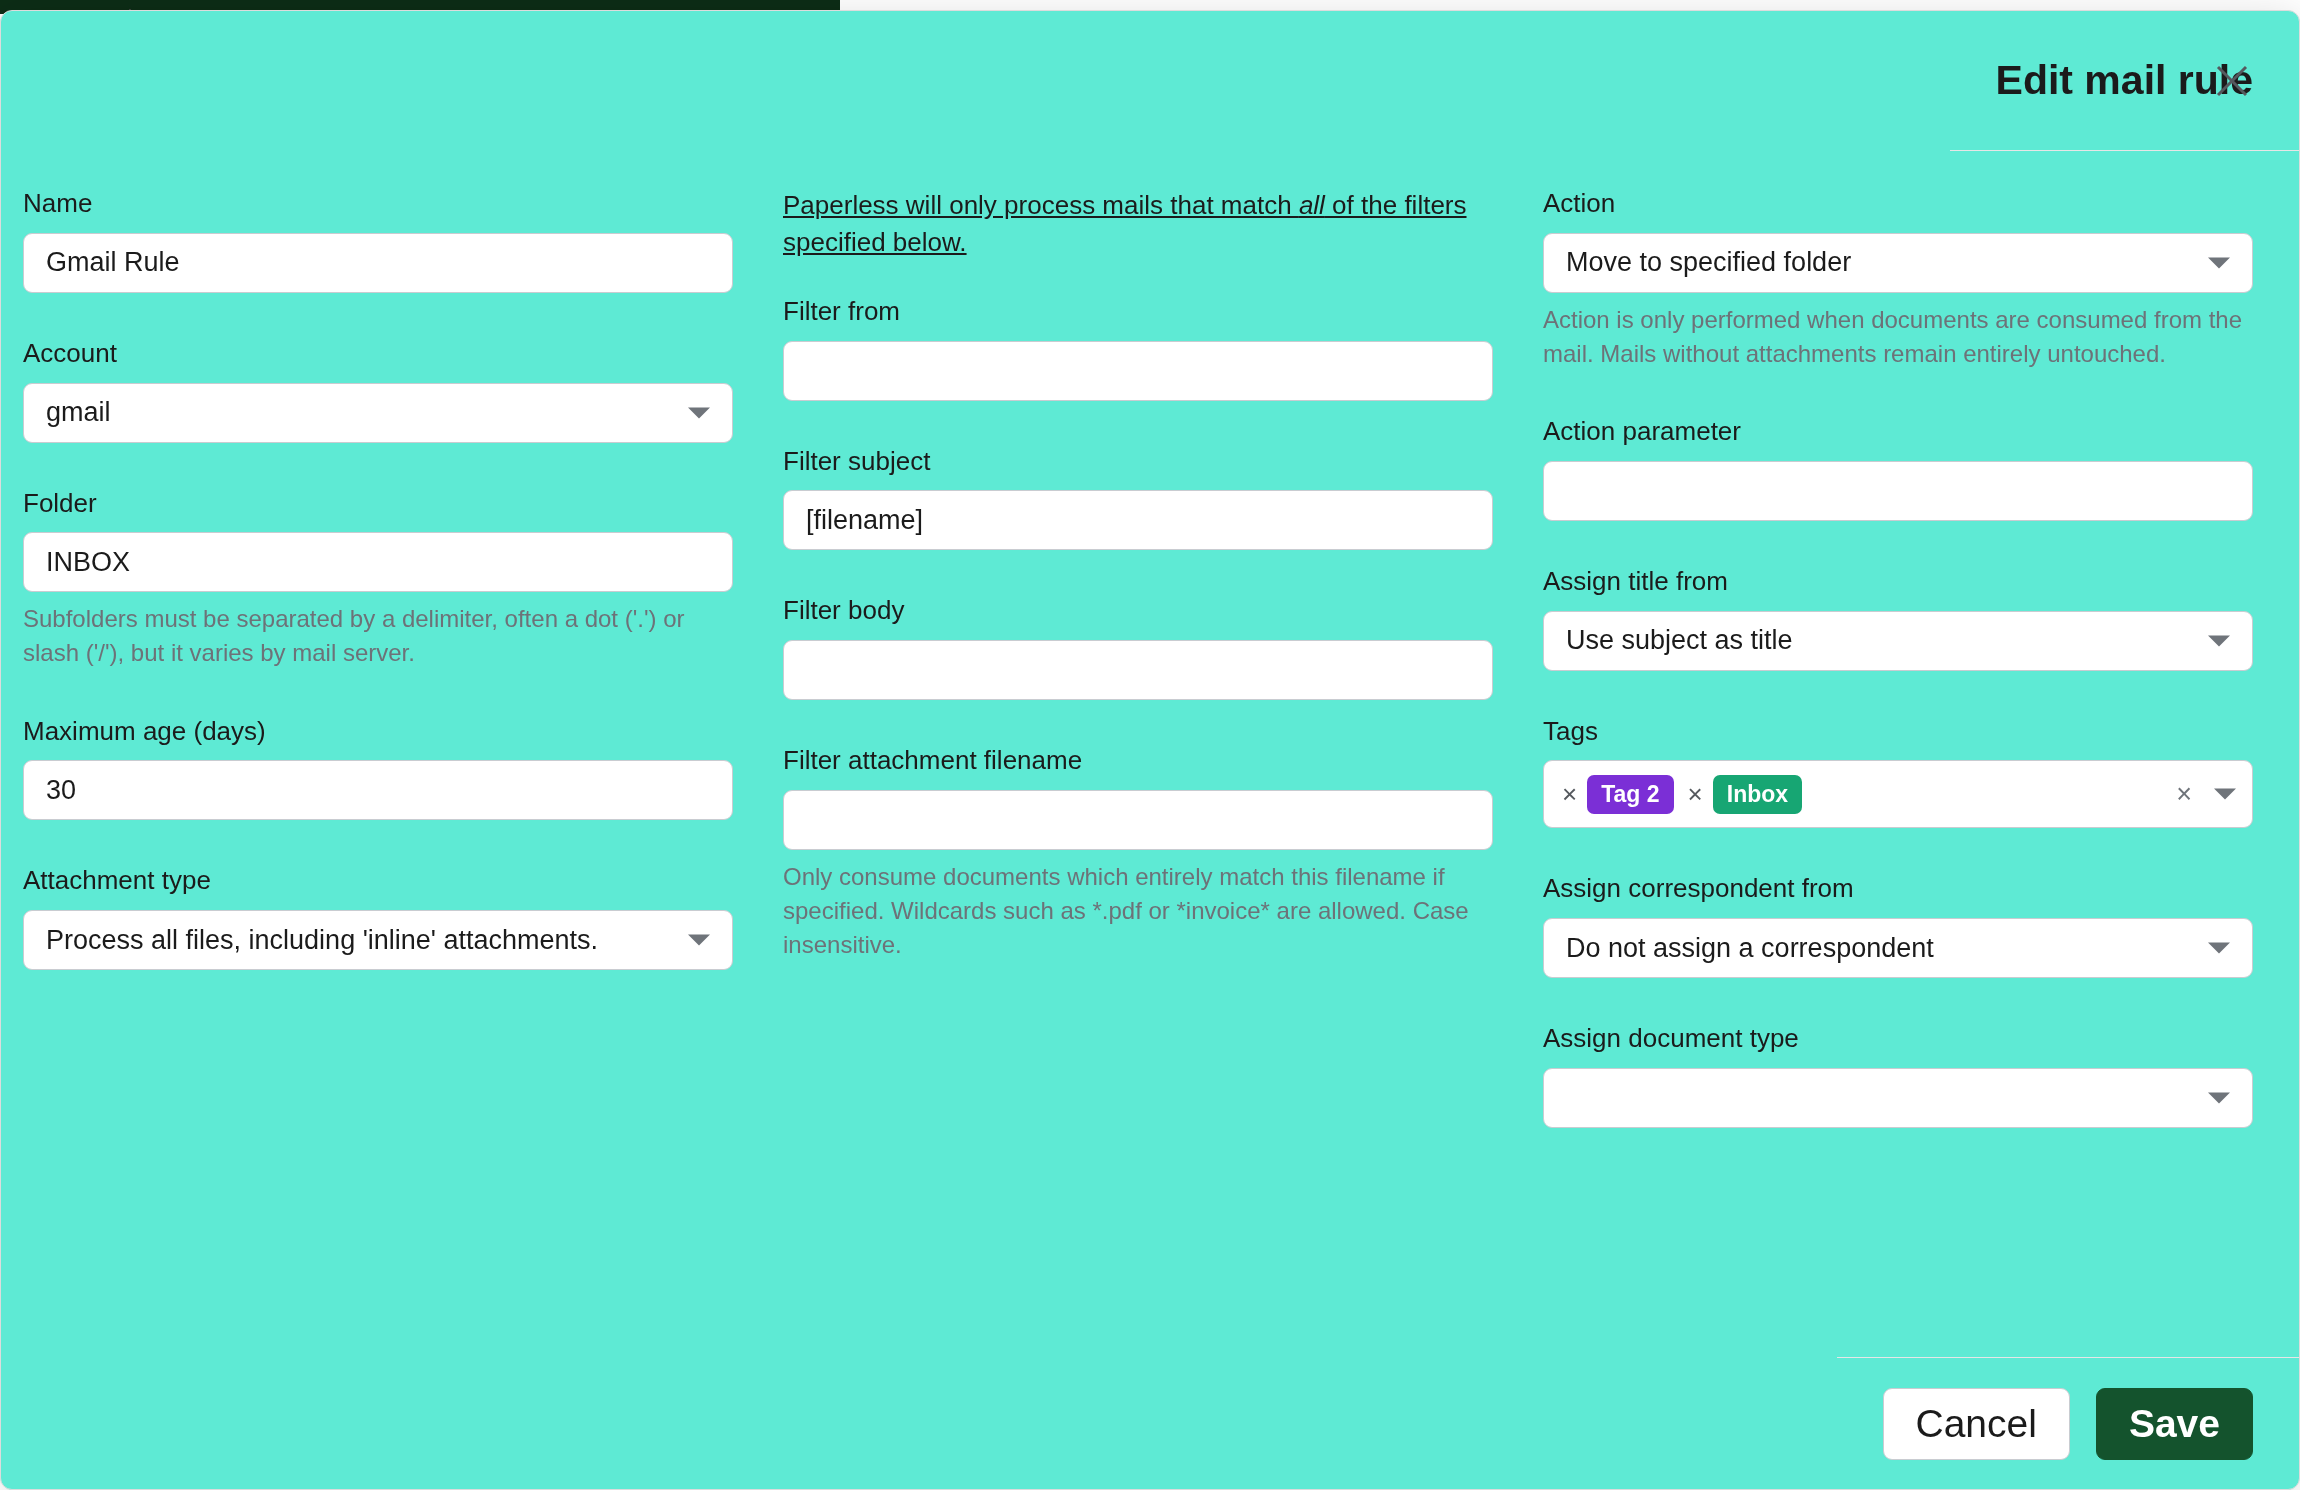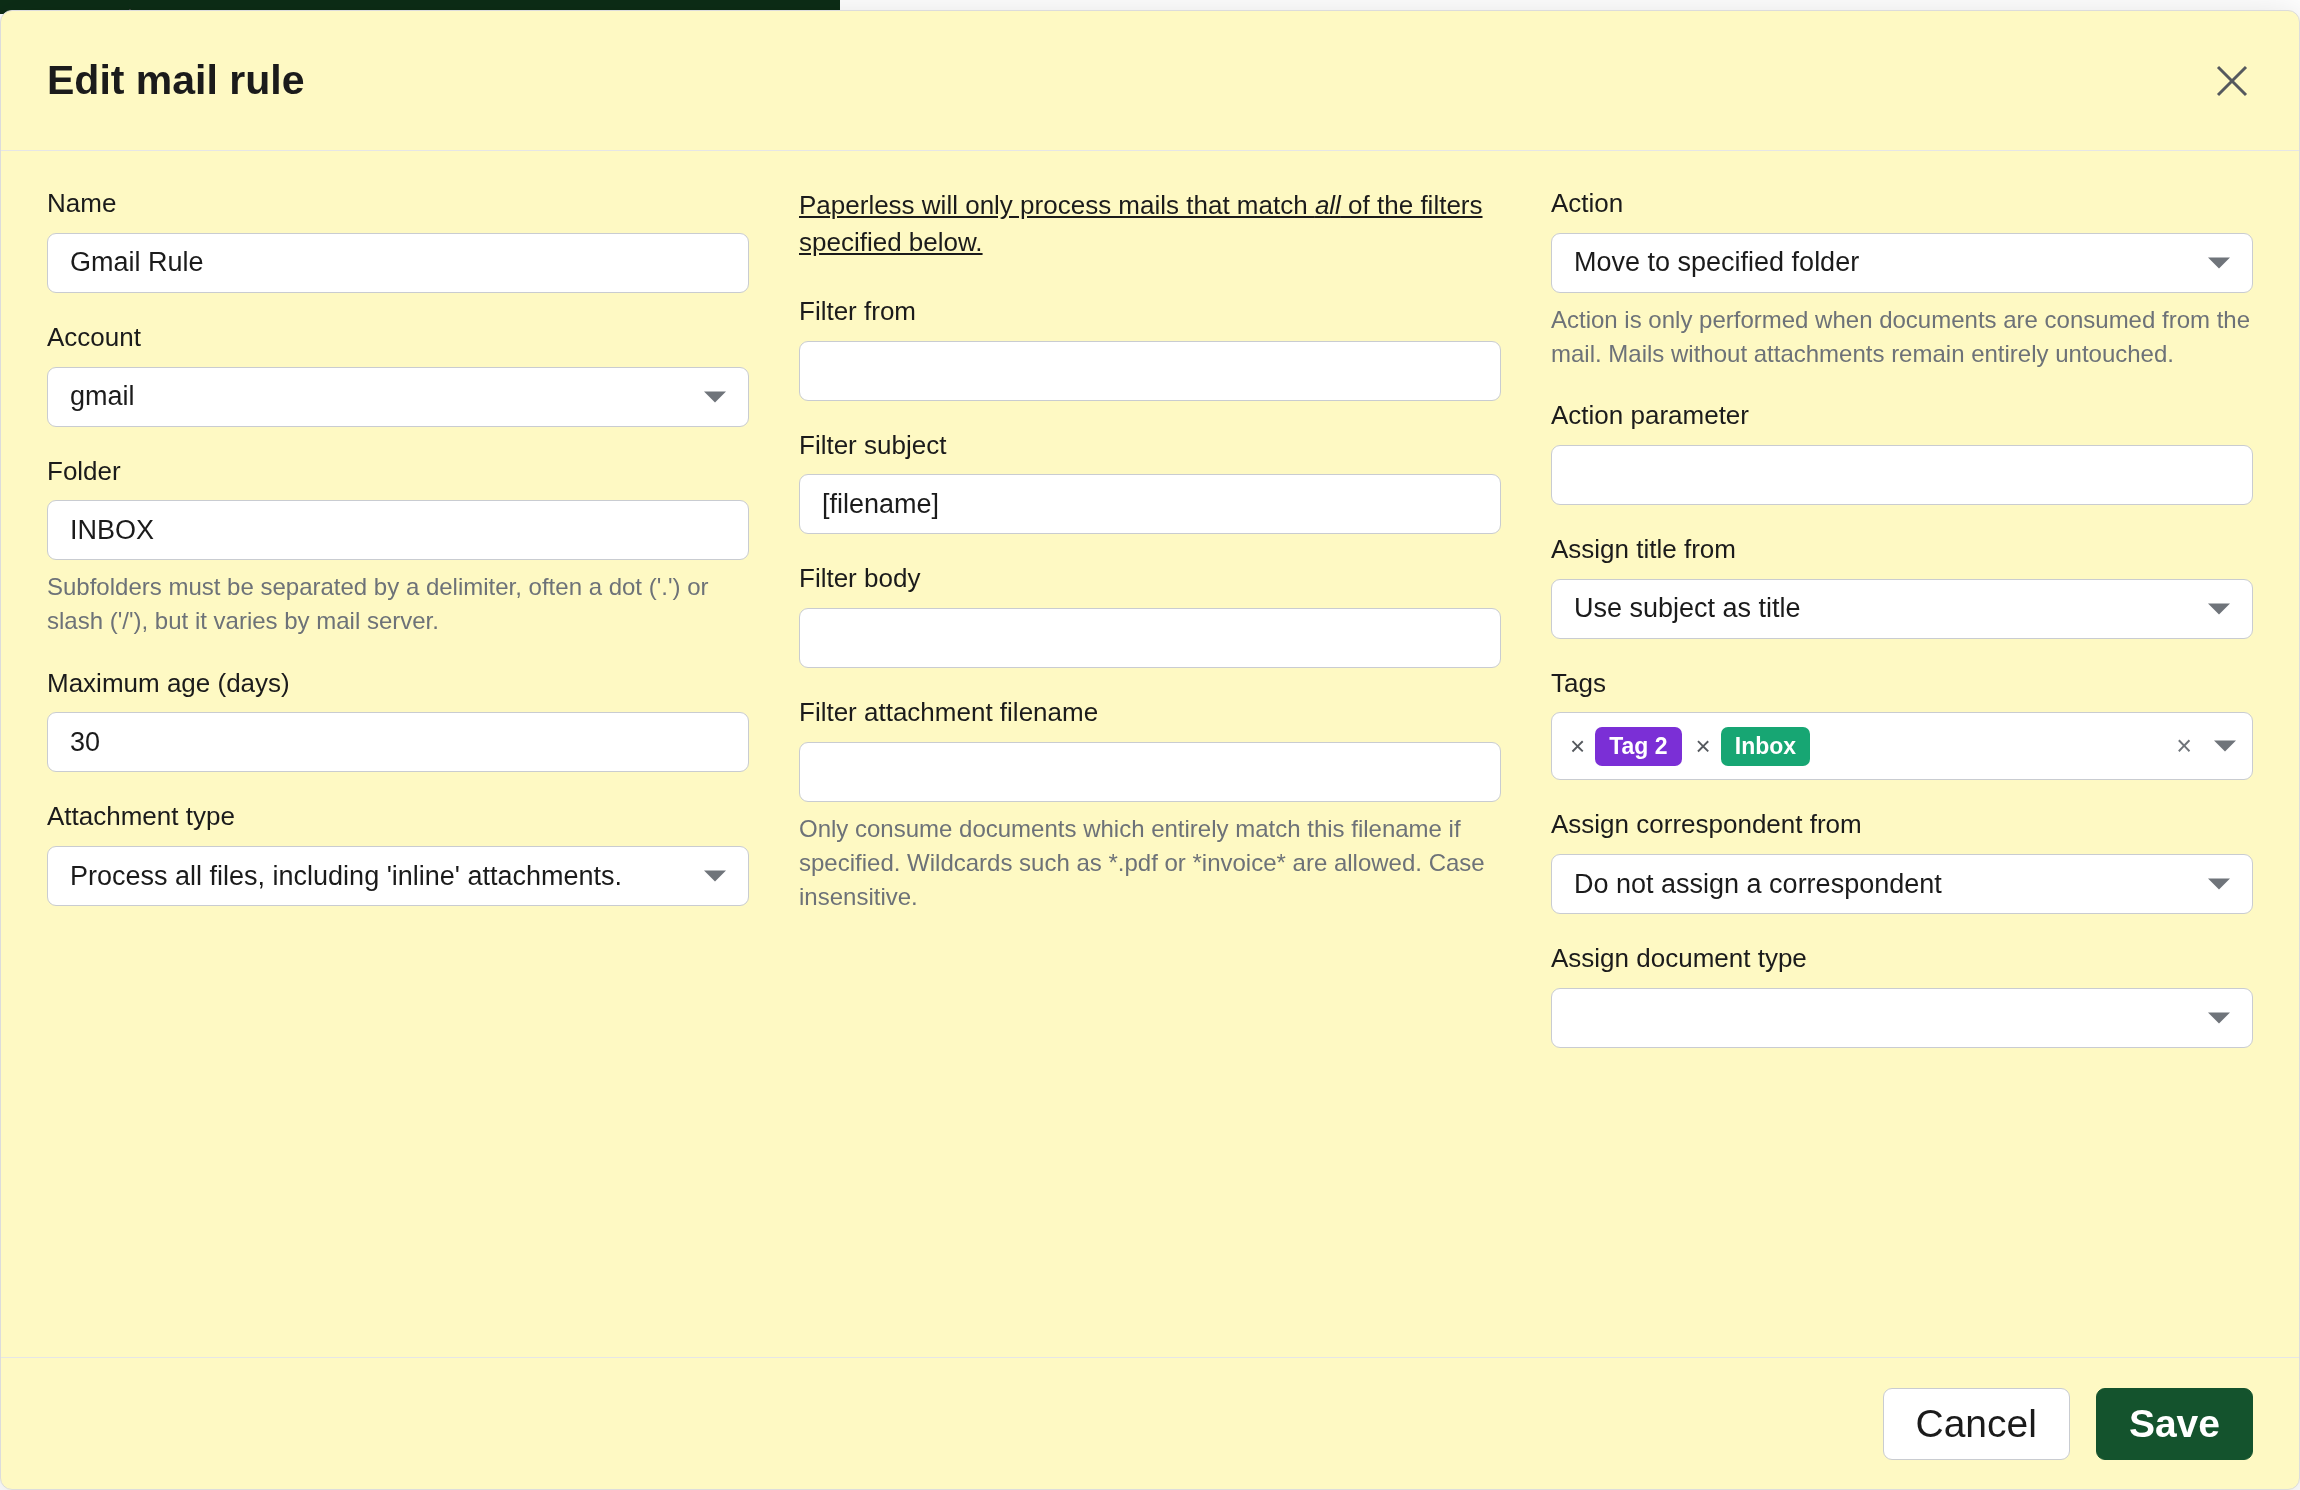--- a/index.html
+++ b/index.html
@@ -39,26 +39,27 @@
     background: #e2e2e2;
   }
 
   
   .modal {
     position: absolute;
     left: 0px;
     top: 10px;
     width: 2300px;
     height: 1480px;
-    background: #fef9c3;
+    background: #5eead4;
     border: 1px solid #dcdcdc;
     border-radius: 12px;
     box-shadow: 0 6px 40px rgba(0,0,0,0.14);
     display: flex;
     flex-direction: column;
+    align-items: flex-end;
   }
   .modal-header {
     height: 140px;
     flex: 0 0 140px;
     border-bottom: 1px solid #e6e6e6;
     display: flex;
     align-items: center;
     padding: 0 46px;
     position: relative;
   }
@@ -92,21 +93,21 @@
   .col-left { width: 710px; }
   .col-mid { width: 710px; }
   .col-right { width: 710px; }
 
   .field-label {
     font-size: 26px;
     color: #1b1b1b;
     margin-bottom: 12px;
     line-height: 1.3;
   }
-  .field-block { margin-bottom: 28px; }
+  .field-block { margin-bottom: 44px; }
 
   .input, .select {
     width: 100%;
     height: 60px;
     border: 1px solid #c9ccd1;
     border-radius: 9px;
     background: #ffffff;
     font-size: 27px;
     color: #1b1b1b;
     padding: 0 22px;

